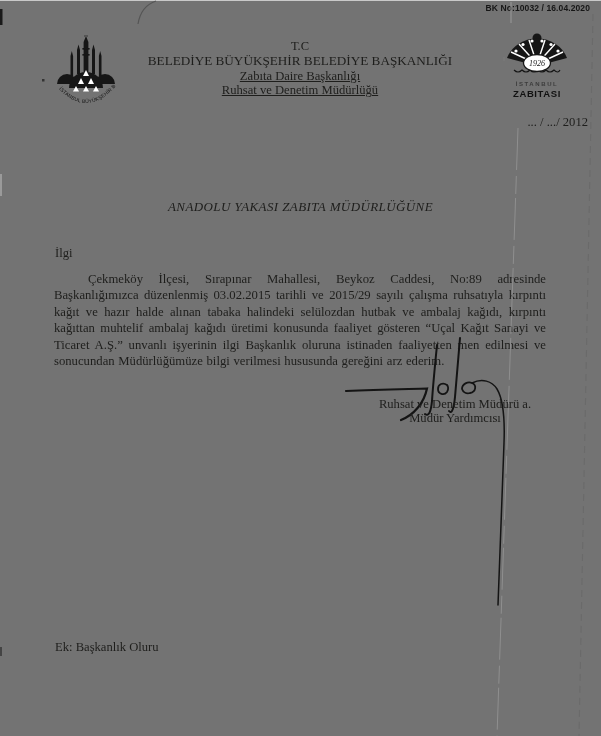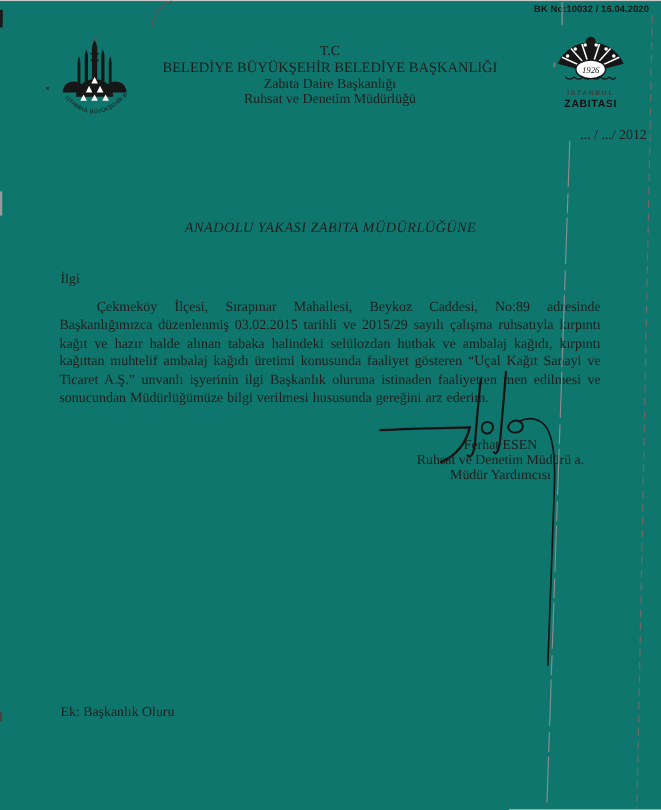--- a/index.html
+++ b/index.html
@@ -1,31 +1,31 @@
 <!DOCTYPE html>
 <html><head>
 <meta charset="utf-8">
 <style>
   html,body{margin:0;padding:0;background:#e8e8e8;}
   .page{
-    position:relative;width:601px;height:736px;background:#0f766e;
+    position:relative;width:601px;height:736px;background:#737373;
     font-family:"Liberation Serif","DejaVu Serif",serif;color:#1e1e1c;
     overflow:hidden;margin:0 auto;
   }
   .abs{position:absolute;}
   
   .bk-line{
     top:3px;right:11px;font-family:"Liberation Sans","DejaVu Sans",sans-serif;
     font-weight:bold;font-size:8.5px;letter-spacing:0.1px;color:#161616;
   }
   
   .letterhead{top:39px;left:120px;width:360px;text-align:center;line-height:14.8px;}
   .lh-tc{font-size:12.5px;}
   .lh-org{font-size:13.2px;}
-  .lh-dept,.lh-dir{font-size:12.6px;}
+  .lh-dept,.lh-dir{font-size:12.6px;text-decoration:underline;}
   .left-logo{top:34px;left:49px;}
   .right-logo{top:30px;left:494px;}
   
   .ref-block{top:115px;left:55px;font-size:12.6px;line-height:15.2px;}
   .ref-row{display:flex;}
   .ref-label{width:47px;}
   .date-line{top:115px;right:13px;font-size:12.6px;}
   .recipient{top:199px;left:0;width:601px;text-align:center;font-size:13px;letter-spacing:0.4px;font-style:italic;}
   .ilgi-row{top:246px;left:55px;font-size:12.6px;display:flex;justify-content:flex-end;}
   .ilgi-label{width:47px;}
@@ -155,21 +155,20 @@
 
       <path d="M130 5 C128 28 126 50 125 64 C124 74 122 82 119 78" stroke-width="2"></path>
 
       <path d="M132 56 C132 51 138 48 142 50 C147 52 146 59 140 60 C136 61 133 59 132 56" stroke-width="1.8"></path>
 
       <path d="M142 50 C152 45 162 48 167 56 C173 66 175 84 174 110 C172 160 170 225 168 272" stroke-width="1.5"></path>
     </g>
   </svg>
 
   <div class="abs sig-text">
-    <div>Ferhat ESEN</div>
     <div>Ruhsat ve Denetim Müdürü a.</div>
     <div>Müdür Yardımcısı</div>
   </div>
 
   <div class="abs ek-line">Ek: Başkanlık Oluru</div>
 
   <svg class="abs artifacts" width="601" height="736" viewBox="0 0 601 736">
 
     <rect x="0" y="0" width="601" height="1" fill="#c9c9c9"></rect>
 

